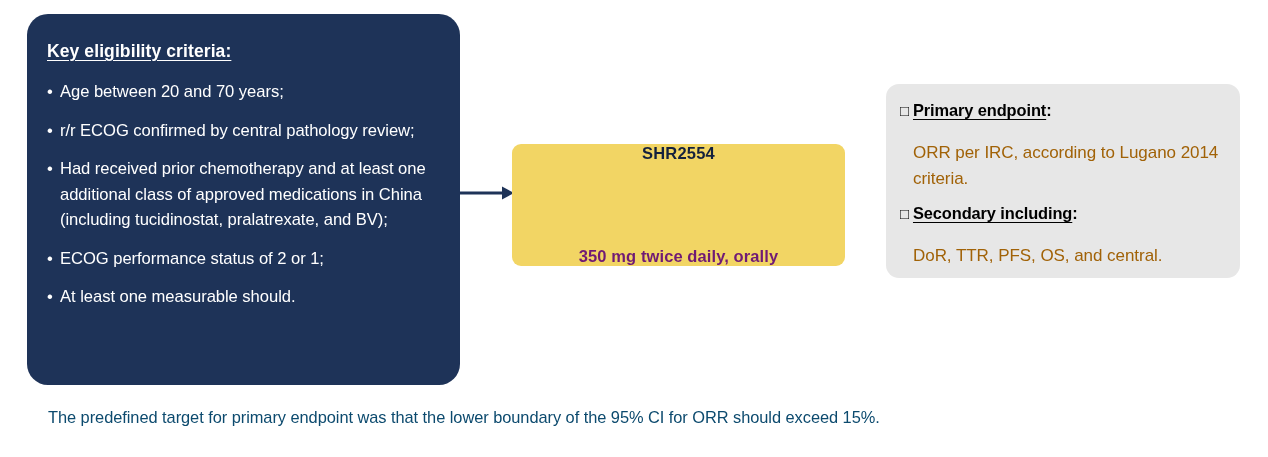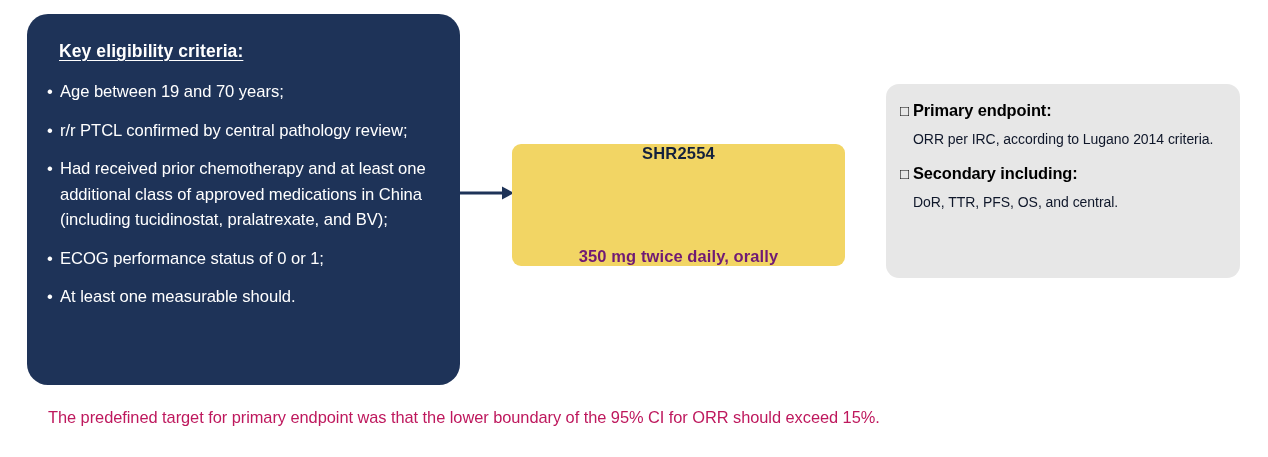--- a/index.html
+++ b/index.html
@@ -33,21 +33,21 @@
     box-sizing: border-box;
     padding: 20px 22px 14px 20px;
   }
   .elig-heading {
     color: #ffffff;
     font-size: 17.5px;
     font-weight: bold;
     text-decoration: underline;
     text-underline-offset: 3px;
     letter-spacing: 0.1px;
-    margin: 7px 0 17px 12px;
+    margin: 7px 0 17px 0;
   }
   .elig-list {
     list-style: none;
     margin: 0;
     padding: 0;
   }
   .elig-item {
     position: relative;
     color: #ffffff;
     font-size: 16.6px;
@@ -124,65 +124,66 @@
     color: #000000;
     margin: 5px 0 2px 0;
     letter-spacing: -0.1px;
   }
   .endpoint-heading .chk {
     font-size: 15px;
     margin-right: 4px;
     line-height: 1;
   }
   .endpoint-heading .htext {
+    text-decoration: underline;
     text-underline-offset: 2.5px;
   }
   .endpoint-body {
-    font-size: 14px;
+    font-size: 17px;
     line-height: 26px;
-    color: #0f172a;
-    margin: 6px 0 12px 13px;
+    color: #a16207;
+    margin: 20px 0 12px 13px;
     letter-spacing: -0.05px;
   }
   .endpoint-body.last { margin-bottom: 0; }
 
   
   .footnote {
     position: absolute;
     left: 48px;
     top: 408px;
     font-size: 16.4px;
-    color: #be185d;
+    color: #0c4a6e;
     letter-spacing: -0.05px;
     white-space: nowrap;
   }
 </style>
 </head>
 <body>
 
 <div id="canvas">
 
   <div class="eligibility-box">
     <div class="elig-heading">Key eligibility criteria:</div>
     <ul class="elig-list">
       <li class="elig-item">
         <span class="dot">•</span>
-        <span>Age between 19 and 70 years;</span>
-      </li>
-      <li class="elig-item">
-        <span class="dot">•</span>
-        <span>r/r PTCL confirmed by central pathology review;</span>
+        <span>Age between 20 and 70 years;</span>
+      </li>
+      <li class="elig-item">
+        <span class="dot">•</span>
+        <span>r/r ECOG confirmed by central pathology review;</span>
       </li>
       <li class="elig-item">
         <span class="dot">•</span>
         <span>Had received prior chemotherapy and at least one additional class of approved medications in China (including tucidinostat, pralatrexate, and BV);</span>
       </li>
       <li class="elig-item">
         <span class="dot">•</span>
-        <span>ECOG performance status of 0 or 1;</span>
+        <span>ECOG performance status of 2 or 1;</span>
       </li>
       <li class="elig-item">
         <span class="dot">•</span>
         <span>At least one measurable should.</span>
       </li>
     </ul>
   </div>
 
   <div class="arrow-connector">
     <svg width="56" height="30" viewBox="0 0 56 30" xmlns="http://www.w3.org/2000/svg">

